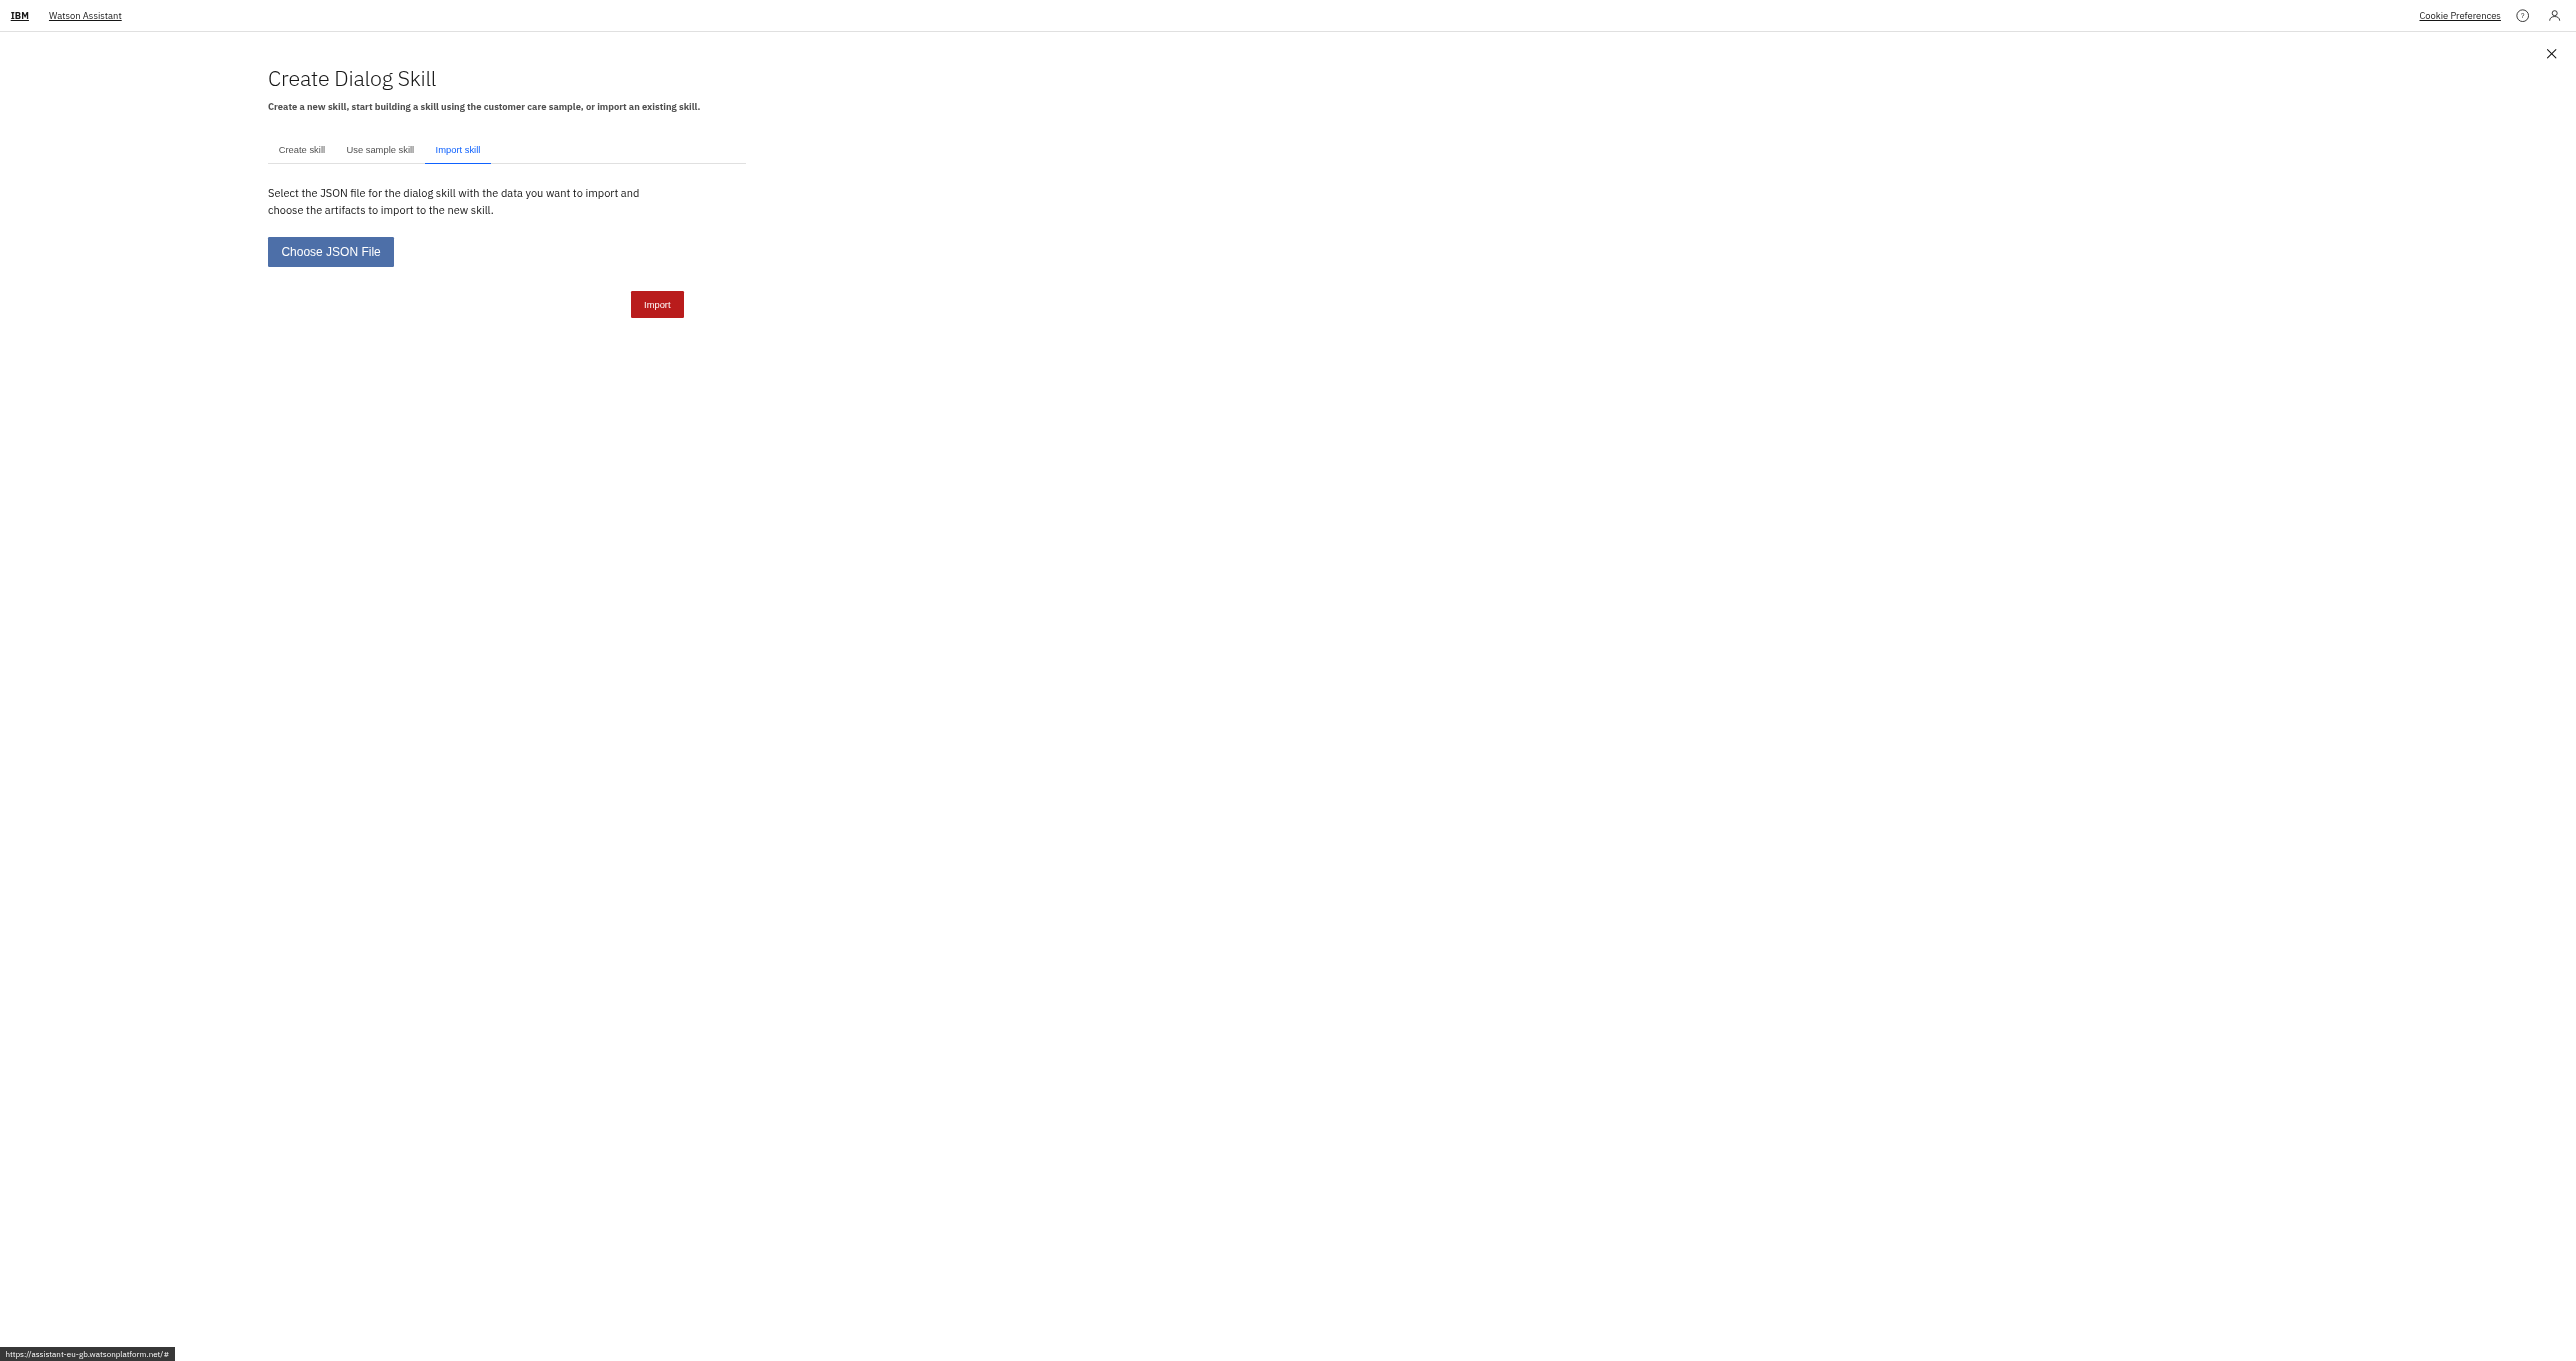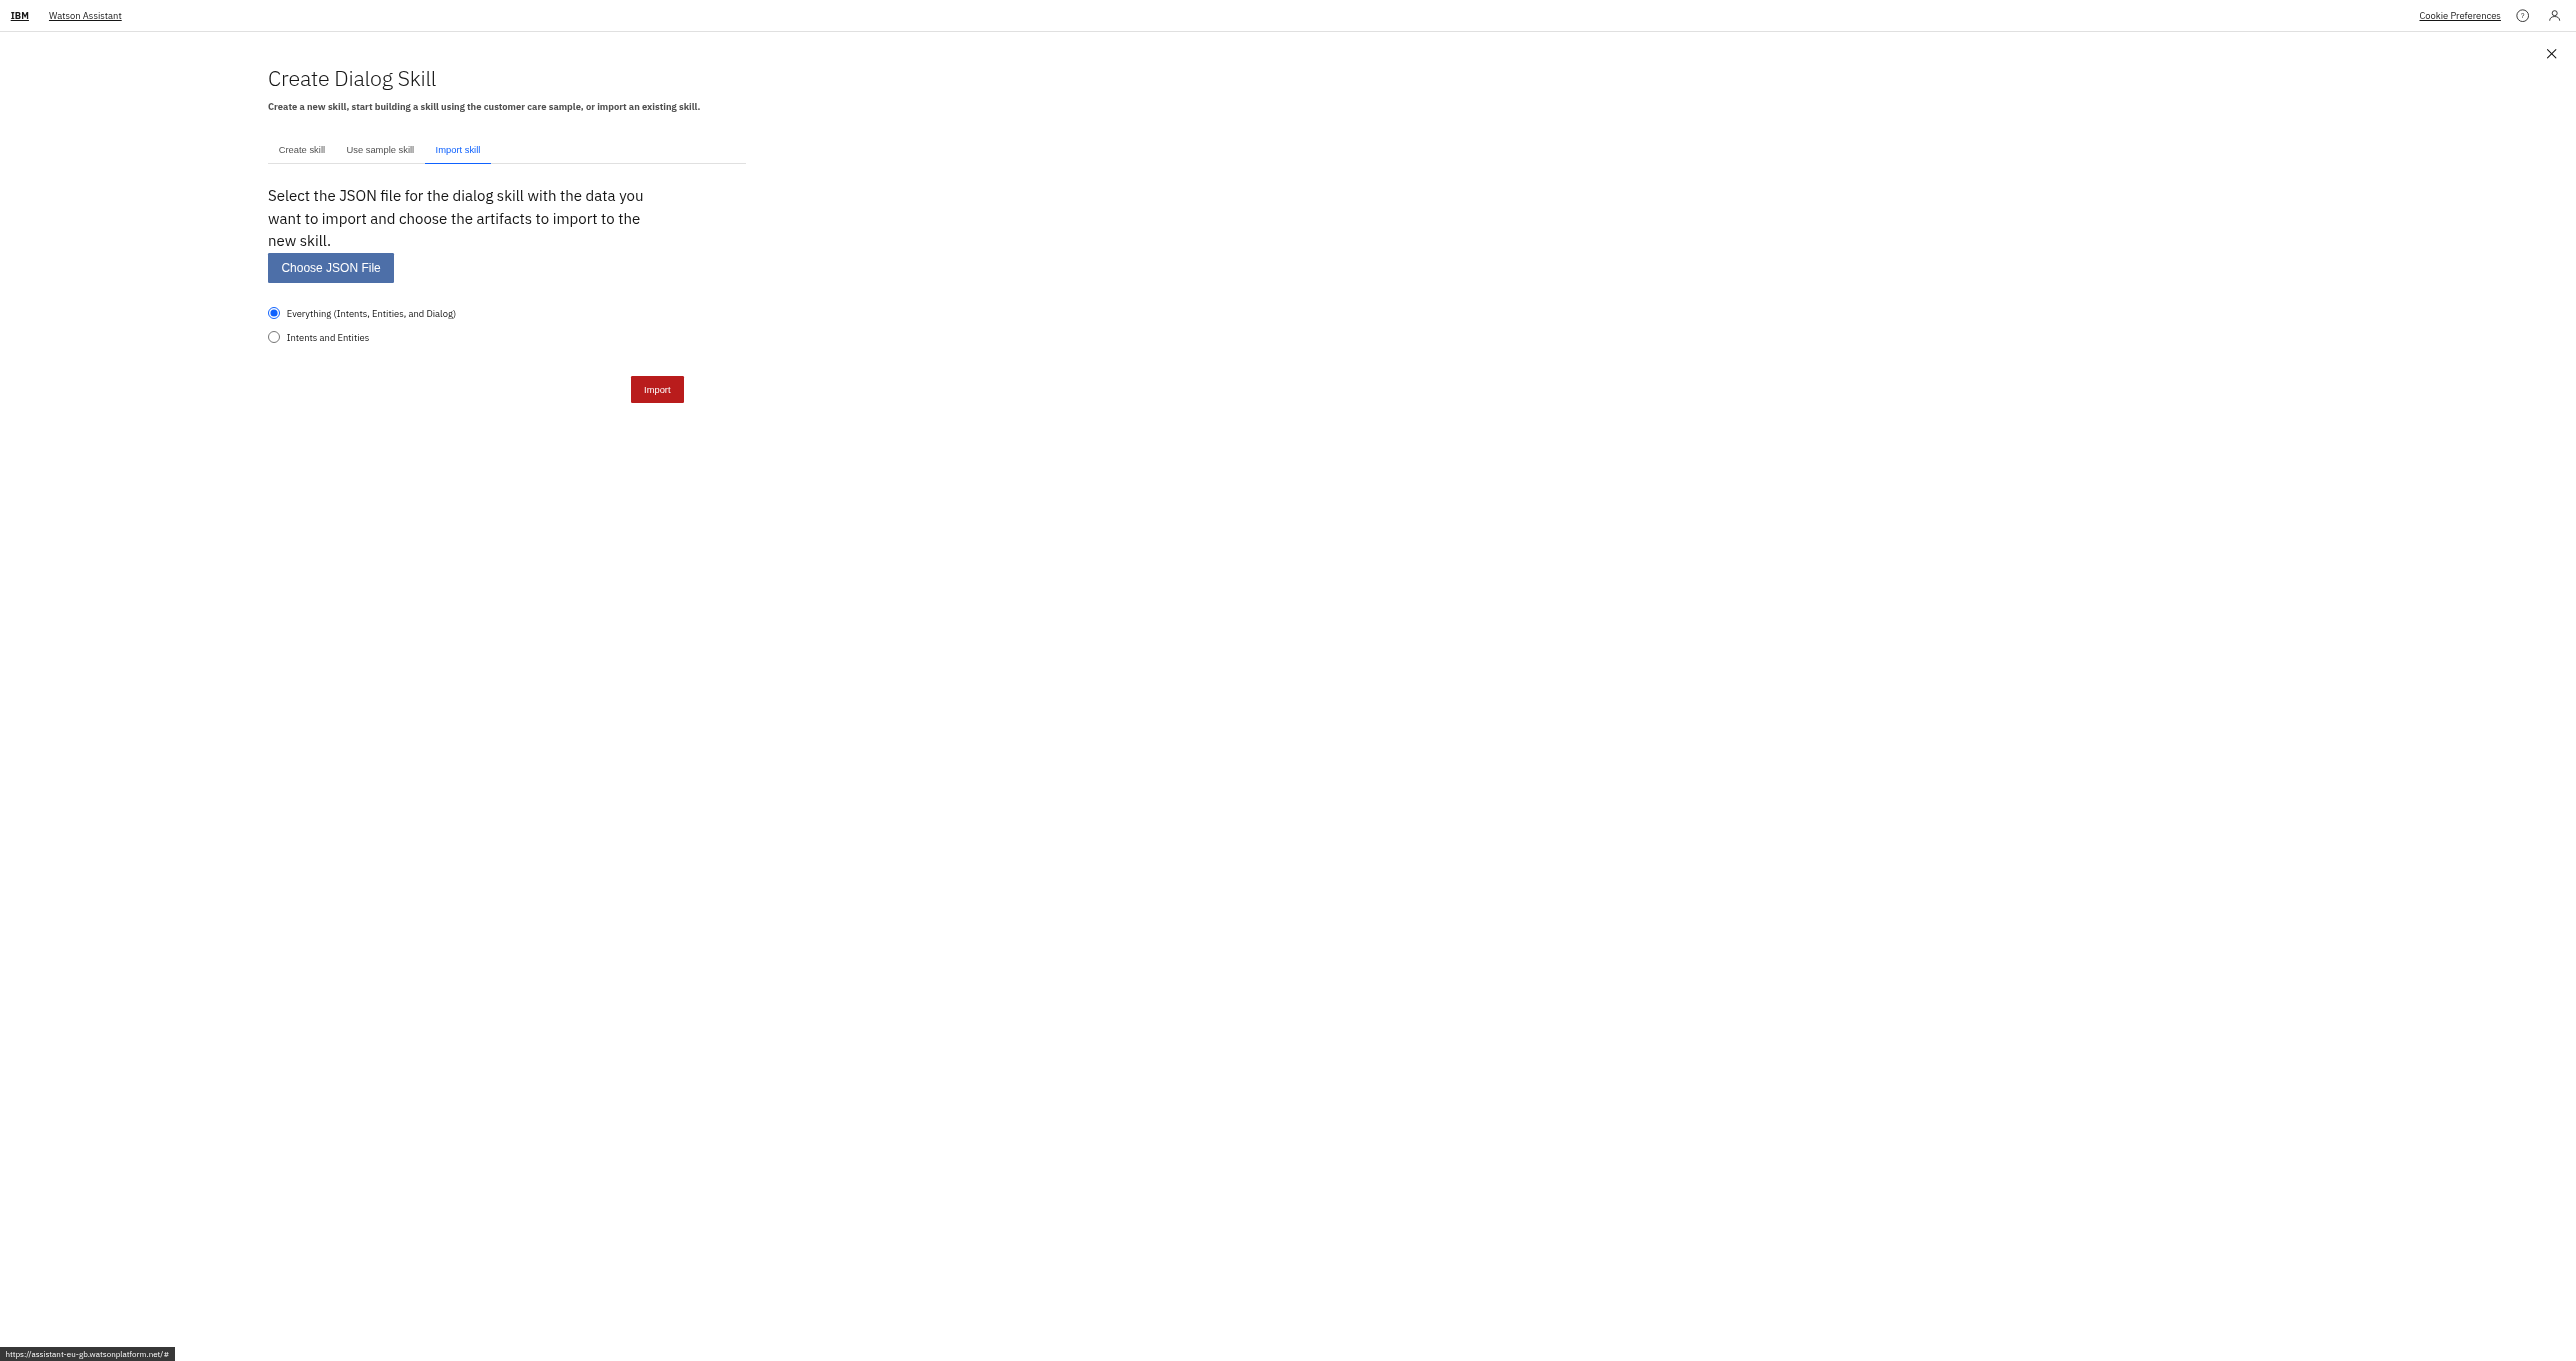--- a/index.html
+++ b/index.html
@@ -152,23 +152,24 @@
     }
 
     .tab.active {
       color: #0f62fe;
       border-bottom: 1.3px solid #0f62fe;
       font-weight: 400;
     }
 
     
     .import-description {
-      font-size: 15px;
+      font-size: 11px;
       color: #161616;
       line-height: 1.5;
+      margin-bottom: 19px;
       max-width: 402px;
     }
 
     
     .choose-file-btn {
       display: inline-block;
       padding: 8px 13.4px;
       background: #4d6fa8;
       color: #ffffff;
       border: none;
@@ -291,30 +292,20 @@
       <button class="tab">Use sample skill</button>
       <button class="tab active">Import skill</button>
     </div>
 
     <div>
       <p class="import-description">Select the JSON file for the dialog skill with the data you want to import and choose the artifacts to import to the new skill.</p>
 
       <button class="choose-file-btn">Choose JSON File</button>
 
       
-      <div class="radio-group">
-        <label class="radio-option">
-          <input type="radio" class="radio-input" name="import-scope" checked="" style="">
-          <span class="radio-label">Everything (Intents, Entities, and Dialog)</span>
-        </label>
-        <label class="radio-option">
-          <input type="radio" class="radio-input" name="import-scope" style="">
-          <span class="radio-label">Intents and Entities</span>
-        </label>
-      </div>
 
       
       <div class="import-actions">
         <button class="import-btn">Import</button>
       </div>
     </div>
   </div>
 </div>
 
 <div class="status-bar">

